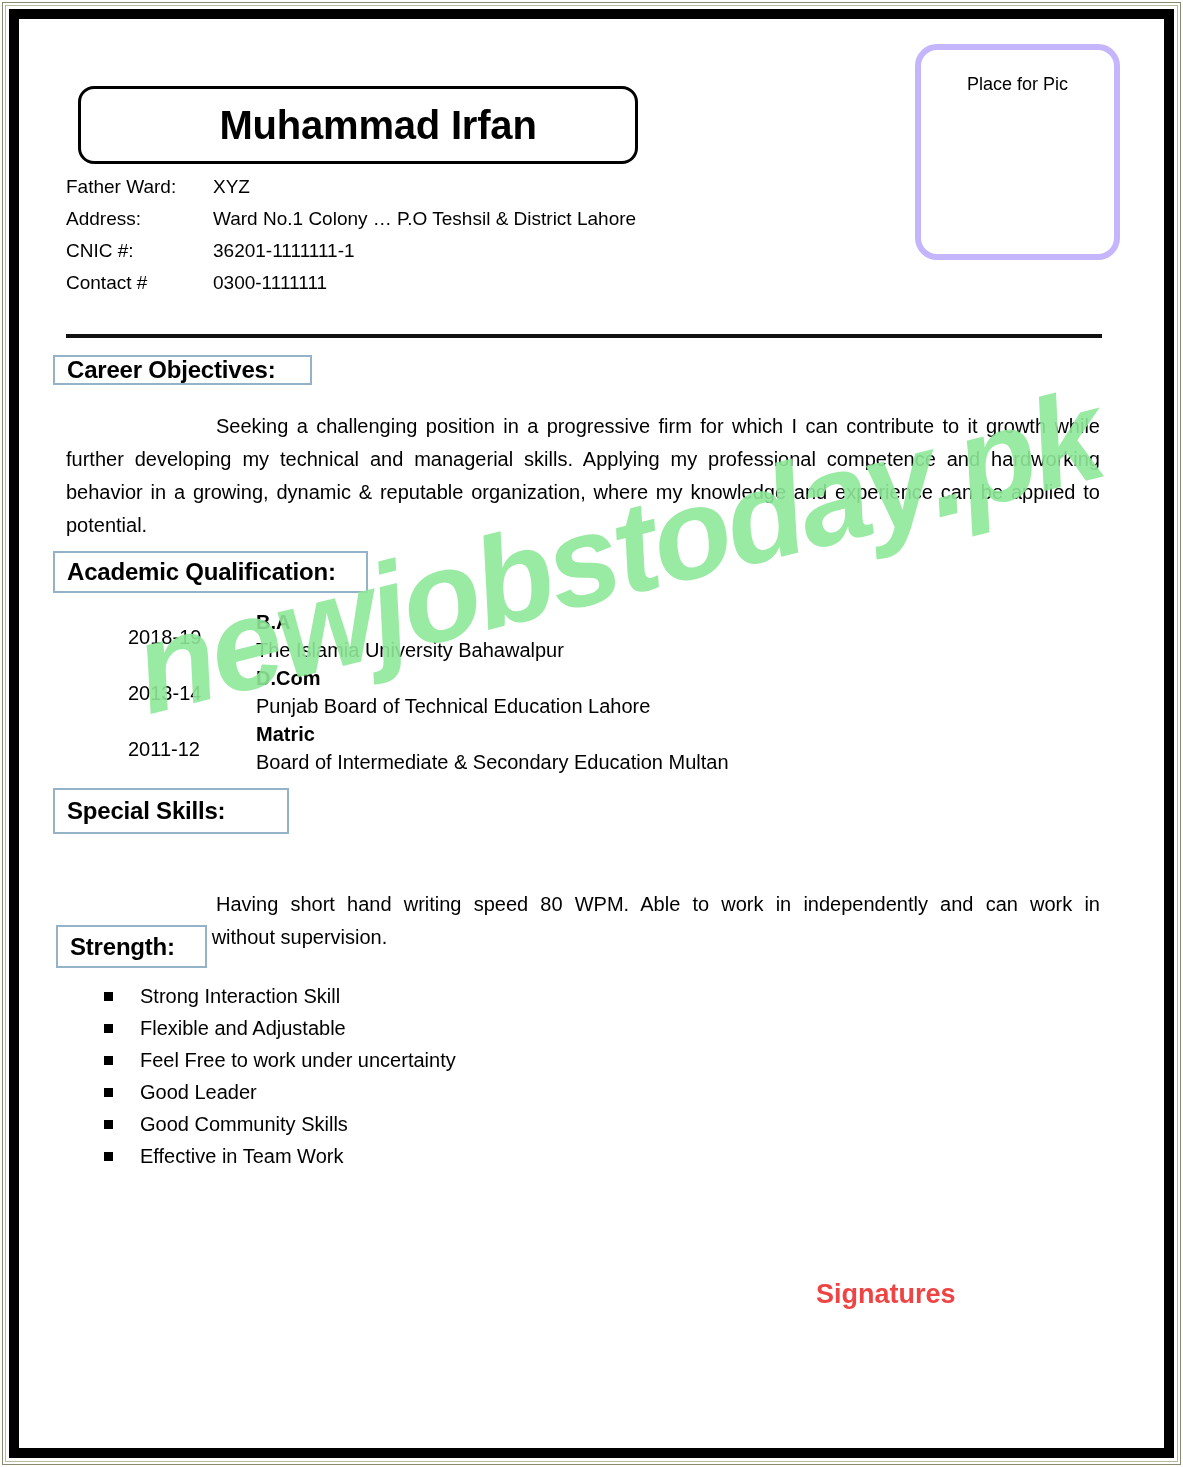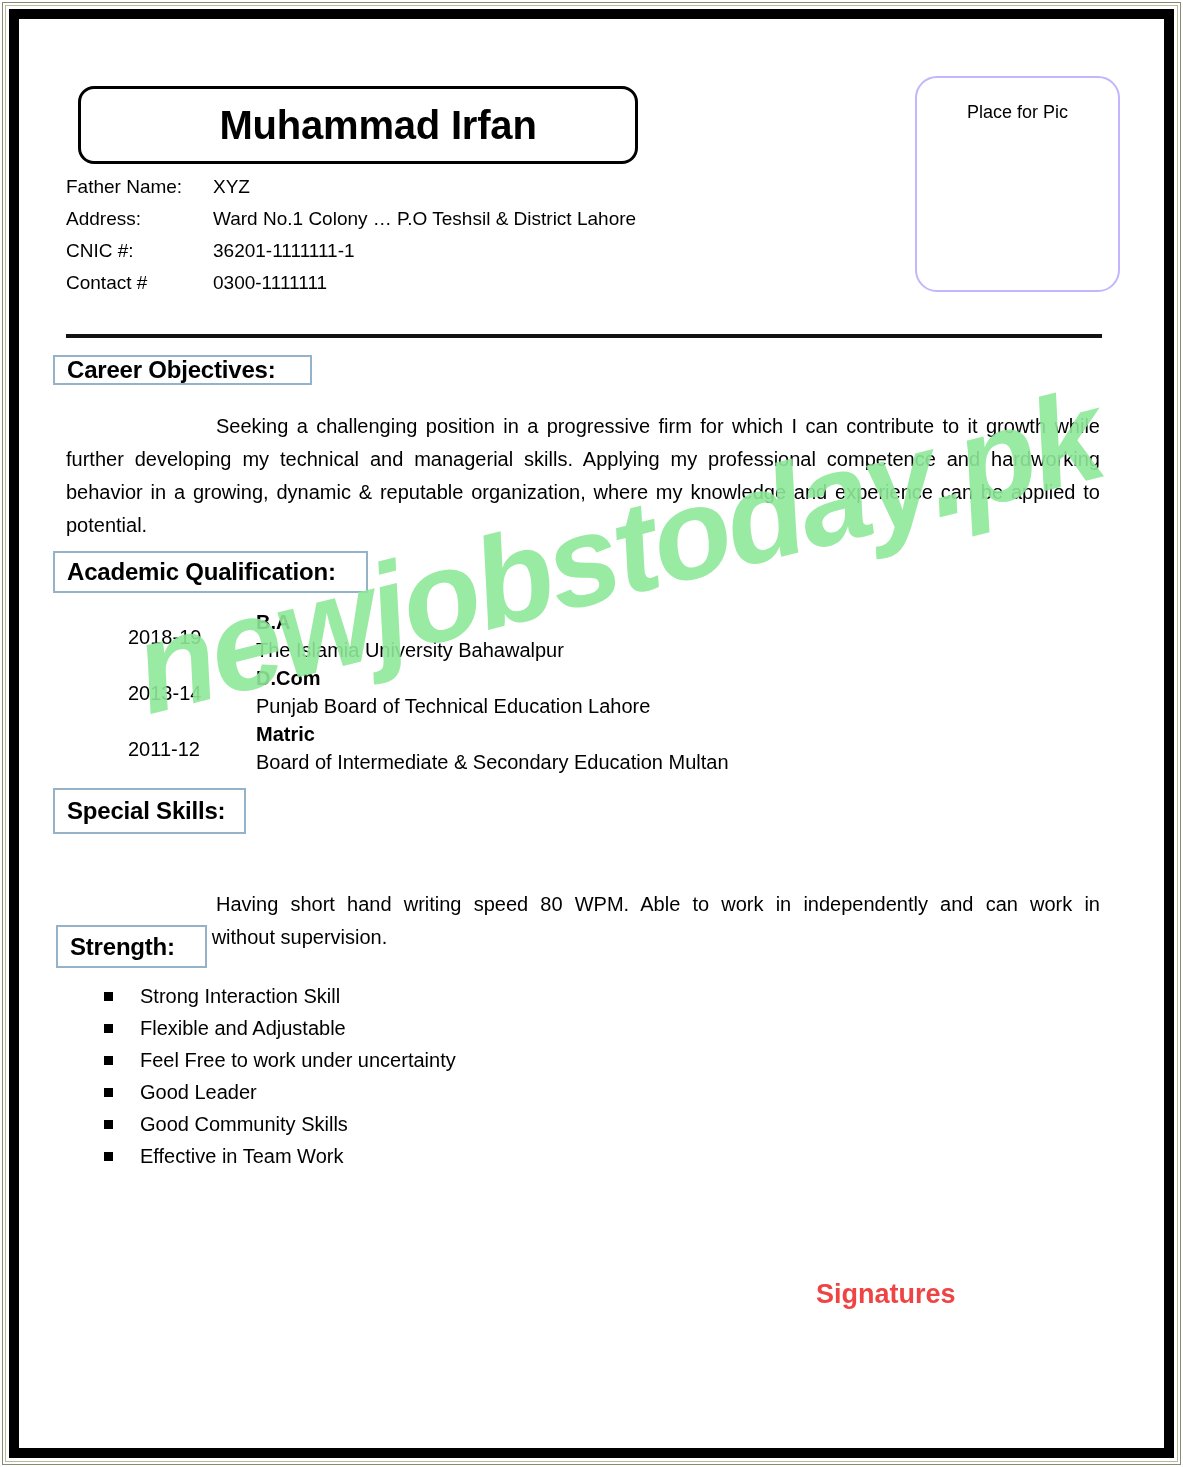--- a/index.html
+++ b/index.html
@@ -83,24 +83,24 @@
     font-weight: bold;
     color: #000000;
     letter-spacing: -0.2px;
     padding-left: 40px;
   }
 
   
   .pic-box {
     position: absolute;
     left: 915px;
-    top: 76px;
+    top: 44px;
     width: 205px;
     height: 216px;
-    border: 2px solid #c4b5fd;
+    border: 6px solid #c4b5fd;
     border-radius: 22px;
     box-sizing: border-box;
     background: #ffffff;
   }
   .pic-label {
     position: absolute;
     top: 24px;
     left: 0;
     width: 100%;
     text-align: center;
@@ -144,21 +144,21 @@
     display: flex;
     align-items: center;
     padding-left: 12px;
     font-size: 24px;
     font-weight: bold;
     color: #000000;
     letter-spacing: -0.2px;
   }
   #h-career  { left: 53px; top: 355px; width: 259px; height: 30px; }
   #h-academic{ left: 53px; top: 551px; width: 315px; height: 42px; }
-  #h-skills  { left: 53px; top: 788px; width: 193px; height: 46px; }
+  #h-skills  { left: 53px; top: 788px; width: 236px; height: 46px; }
   #h-strength{ left: 56px; top: 925px; width: 151px; height: 43px; }
 
   
   .para {
     position: absolute;
     left: 66px;
     width: 1034px;
     font-size: 20px;
     line-height: 33px;
     color: #000000;
@@ -266,21 +266,21 @@
     <div class="name-box">
       <div class="name-text">Muhammad Irfan</div>
     </div>
 
     <div class="pic-box">
       <div class="pic-label">Place for Pic</div>
     </div>
 
     <div class="info">
       <div class="info-row">
-        <div class="info-label">Father Name:</div>
+        <div class="info-label">Father Ward:</div>
         <div class="info-value">XYZ</div>
       </div>
       <div class="info-row">
         <div class="info-label">Address:</div>
         <div class="info-value">Ward No.1 Colony … P.O Teshsil &amp; District Lahore</div>
       </div>
       <div class="info-row">
         <div class="info-label">CNIC #:</div>
         <div class="info-value">36201-1111111-1</div>
       </div>

